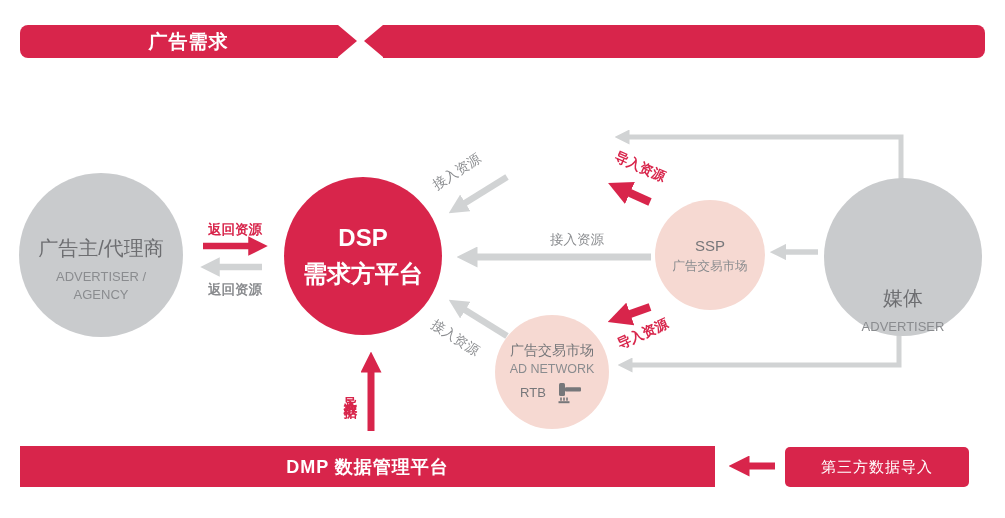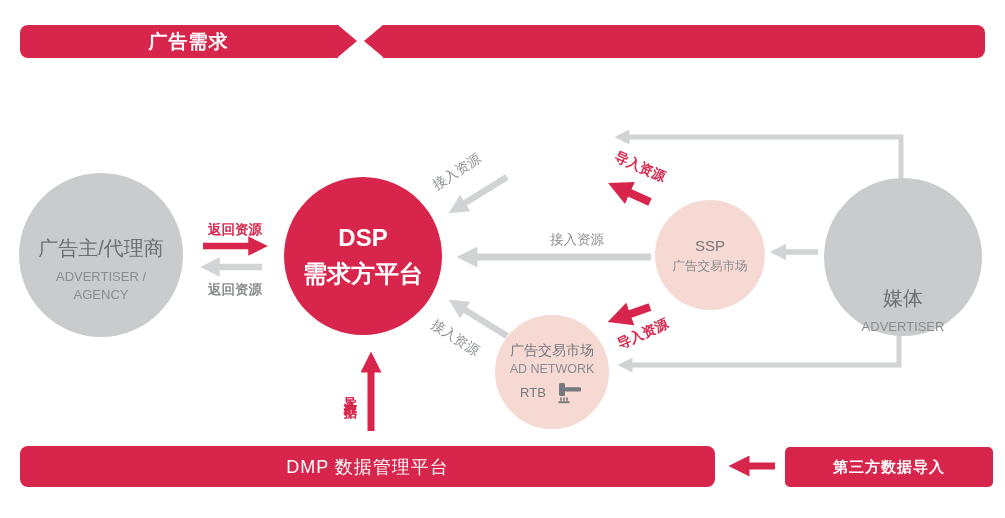--- a/index.html
+++ b/index.html
@@ -50,25 +50,25 @@
   .lbl-return      { left:200px; top:281px; width:70px;font-weight:bold; }
   .lbl-access-top  { left:416px; top:163px; width:82px; transform:rotate(-33deg); }
   .lbl-access-mid  { left:536px; top:231px; width:82px; }
   .lbl-access-bot  { left:414px; top:329px; width:82px; transform:rotate(33deg); }
   .lbl-import-top  { left:598px; top:158px; width:84px; transform:rotate(24deg); }
   .lbl-import-bot  { left:601px; top:325px; width:84px; transform:rotate(-24deg); }
   .lbl-import-data { left:341px; top:354px; height:74px; writing-mode:vertical-rl; text-orientation:upright;
                      letter-spacing:3px; font-size:13.5px; }
 
   
-  .dmp-bar { position:absolute; left:20px; top:446px; width:695px; height:41px; border-radius:8px;
-             background:var(--red,#d8254b); color:#fff; font-weight:normal; font-size:18px;
+  .dmp-bar { position:absolute; left:20px; top:446px; width:695px; height:41px; border-radius:0;
+             background:var(--red,#d8254b); color:#fff; font-weight:bold; font-size:18px;
              display:flex; align-items:center; justify-content:center; letter-spacing:1px; }
-  .third-party { position:absolute; left:785px; top:447px; width:208px; height:40px; border-radius:5px;
-                 background:var(--red,#d8254b); color:#fff; font-weight:bold; font-size:15px;
+  .third-party { position:absolute; left:785px; top:447px; width:184px; height:40px; border-radius:5px;
+                 background:var(--red,#d8254b); color:#fff; font-weight:normal; font-size:15px;
                  display:flex; align-items:center; justify-content:center; letter-spacing:1px; }
 </style>
 </head>
 <body>
 
 <div class="stage">
 
   <div class="banner-rect left"></div>
   <div class="tri point-right"></div>
   <div class="banner-text left">广告需求</div>

